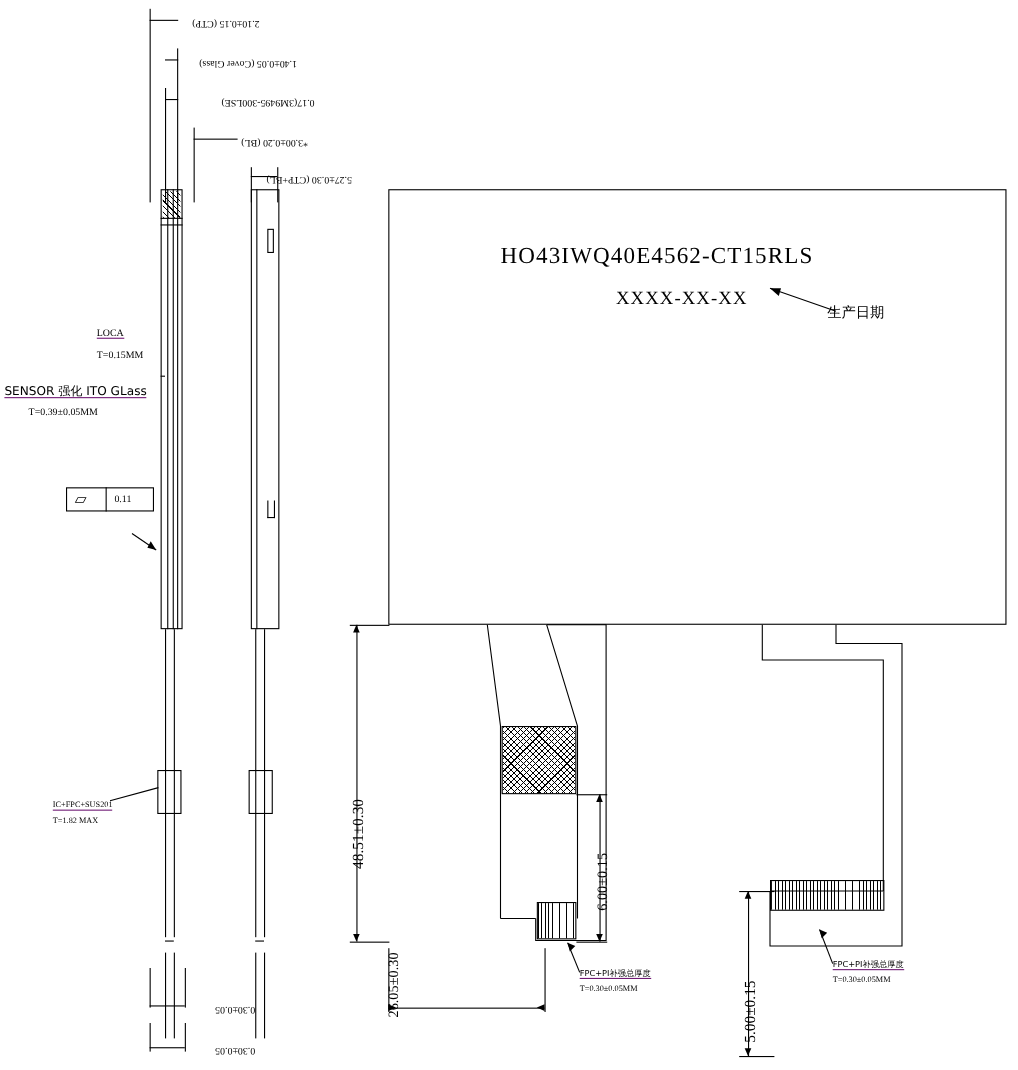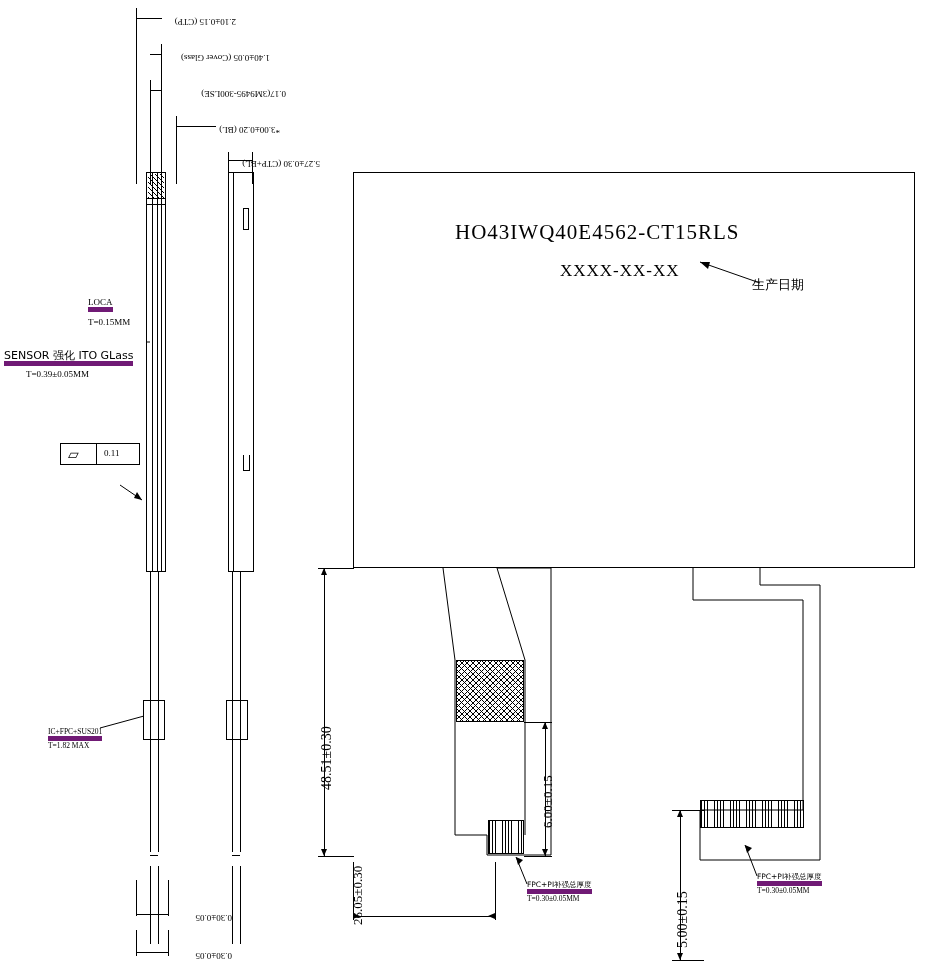--- a/index.html
+++ b/index.html
@@ -47,21 +47,21 @@
     box-sizing:border-box;
   }
   .diagstripe{
     background-image:repeating-linear-gradient(45deg,#000 0 0.8px,transparent 0.8px 3.6px);
   }
   .arrowL,.arrowR,.arrowU,.arrowD{position:absolute;width:0;height:0;}
   .arrowL{border-top:3px solid transparent;border-bottom:3px solid transparent;border-right:7px solid #000;}
   .arrowR{border-top:3px solid transparent;border-bottom:3px solid transparent;border-left:7px solid #000;}
   .arrowU{border-left:3px solid transparent;border-right:3px solid transparent;border-bottom:7px solid #000;}
   .arrowD{border-left:3px solid transparent;border-right:3px solid transparent;border-top:7px solid #000;}
-  .ulabel{border-bottom:5px solid #701a75;}
+  .ulabel{border-bottom:1px solid #701a75;}
   svg.overlay{position:absolute;left:0;top:0;width:925px;height:973px;pointer-events:none;}
 </style>
 </head>
 <body>
 
 <div id="sheet">
 
   <div class="ln vl" style="left:136px;top:8px;height:176px;"></div>
   <div class="ln vl" style="left:161px;top:44px;height:140px;"></div>
   <div class="ln vl" style="left:150px;top:80px;height:104px;"></div>

